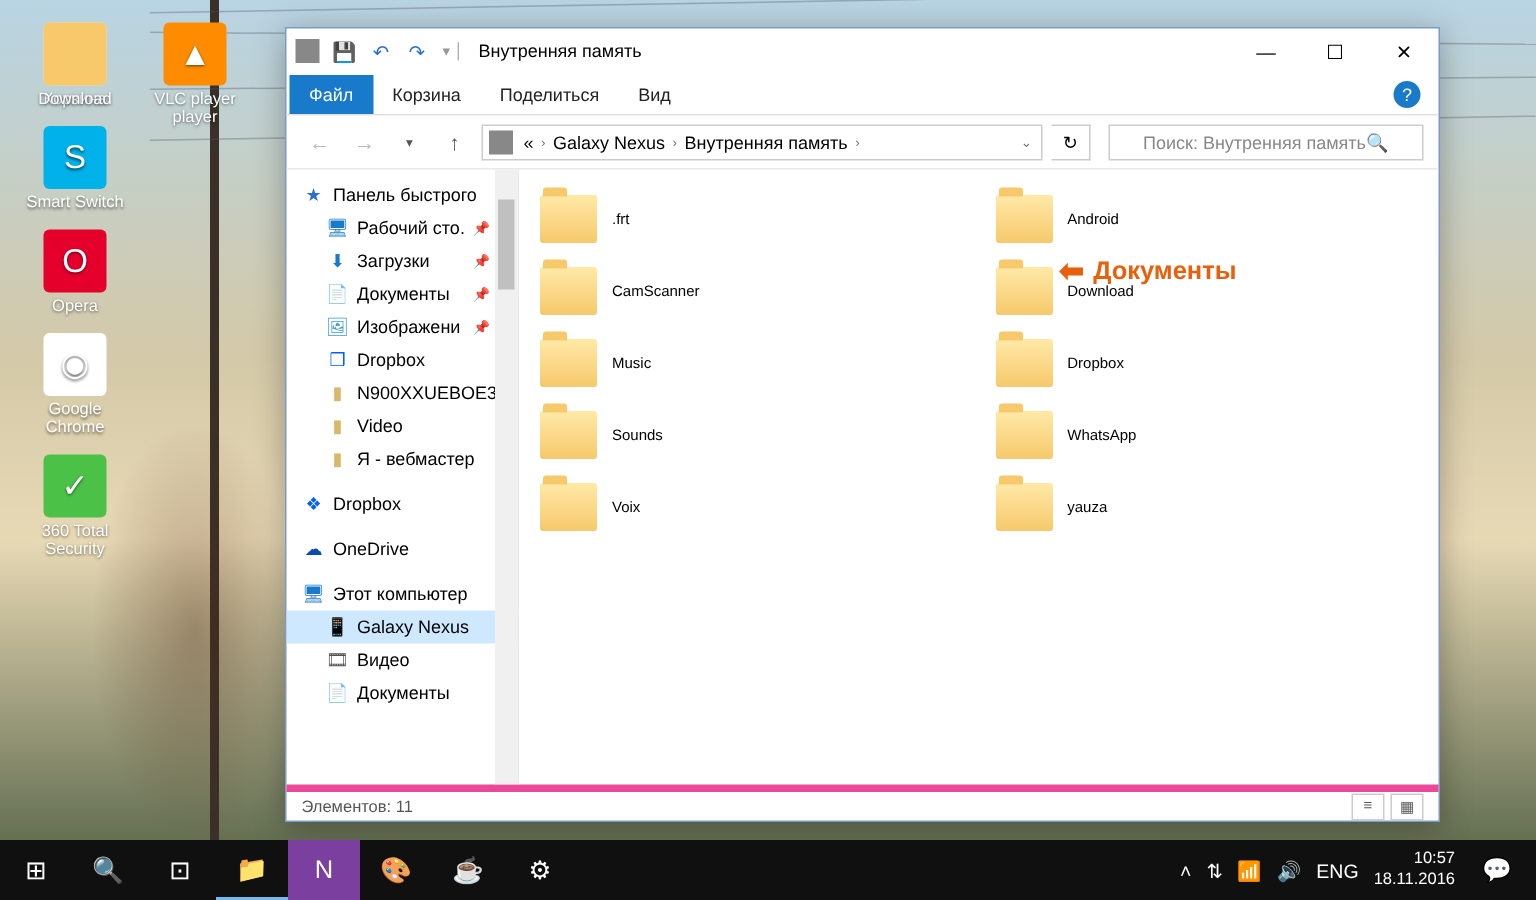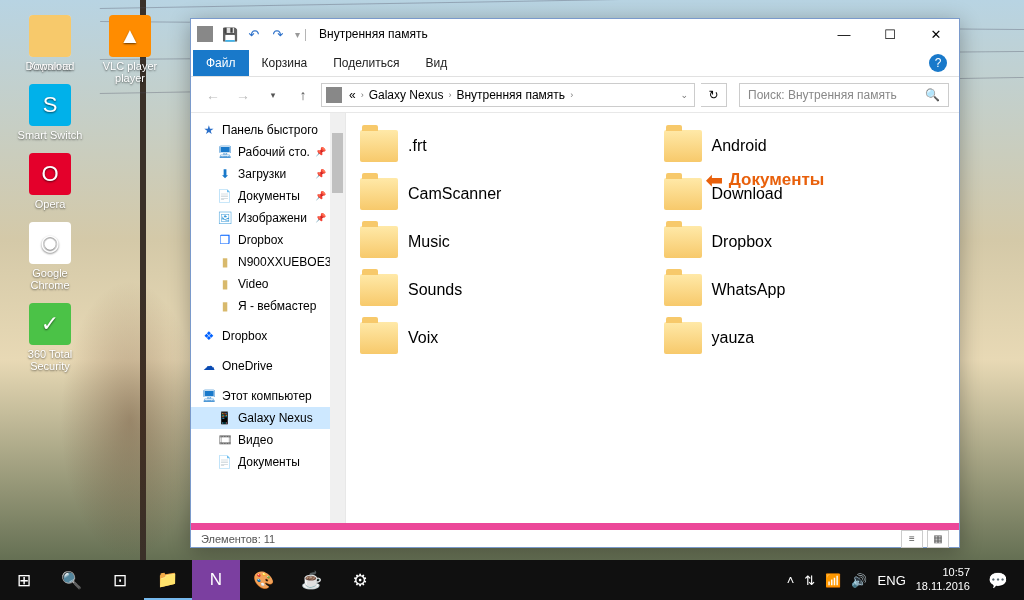--- a/index.html
+++ b/index.html
@@ -35,43 +35,43 @@
 .rtab.file { background:#1979ca; color:#fff;}
 .help-ico { margin-left:auto; margin-right:12px; width:18px; height:18px; border-radius:50%; background:#1979ca; color:#fff; display:flex; align-items:center; justify-content:center; font-size:12px; align-self:center; cursor:pointer;}
 
 .navbar { height:36px; display:flex; align-items:center; padding:0 10px; gap:6px; border-bottom:1px solid #e8e8e8;}
 .navbtn { width:24px; height:24px; display:flex; align-items:center; justify-content:center; color:#555; font-size:14px; cursor:pointer;}
 .navbtn.dis { color:#bbb; cursor:default;}
 .addrbar { flex:1; height:24px; border:1px solid #ccc; display:flex; align-items:center; font-size:12px; padding:0 4px;}
 .addrbar .seg { padding:0 3px; cursor:pointer;}
 .addrbar .chev { color:#777; font-size:9px; padding:0 2px;}
 .refbtn { width:26px; height:24px; border:1px solid #ccc; border-left:none; display:flex; align-items:center; justify-content:center; cursor:pointer; font-size:12px;}
-.searchbox { width:210px; height:24px; border:1px solid #ccc; display:flex; align-items:center; font-size:12px; color:#888; padding:0 8px; margin-left:6px;}
+.searchbox { width:210px; height:24px; border:1px solid #ccc; display:flex; align-items:center; font-size:12px; color:#888; padding:0 22px; margin-left:6px;}
 .searchbox .mg { margin-left:auto; color:#666; cursor:pointer;}
 
 .body { flex:1; display:flex; min-height:0;}
 .navpane { width:155px; border-right:1px solid #e8e8e8; overflow:hidden; position:relative; font-size:12px; padding-top:6px;}
 .np-item { display:flex; align-items:center; height:22px; padding-left:10px; gap:5px; cursor:pointer; white-space:nowrap;}
 .np-item.sel { background:#cde8ff;}
 .np-item.child { padding-left:26px;}
 .np-ico { width:16px; height:16px; flex-shrink:0; display:flex; align-items:center; justify-content:center; font-size:12px;}
 .np-scroll { position:absolute; right:0; top:0; bottom:0; width:15px; background:#f0f0f0;}
 .np-scroll .thumb { position:absolute; left:2px; right:2px; top:20px; height:60px; background:#c0c0c0;}
 .np-pin { color:#888; font-size:9px; margin-left:auto; margin-right:18px;}
 
 .content { flex:1; padding:12px 8px; overflow:auto; position:relative;}
 .folder-grid { display:grid; grid-template-columns: 1fr 1fr; gap:6px 10px;}
-.folder-item { display:flex; align-items:center; height:42px; gap:10px; padding:2px 6px; cursor:pointer; font-size:16px;}
+.folder-item { display:flex; align-items:center; height:42px; gap:10px; padding:2px 6px; cursor:pointer; font-size:10px;}
 .folder-ico { width:38px; height:32px; background:linear-gradient(#ffe9a8,#f7c96b); border-radius:2px; position:relative; flex-shrink:0;}
 .folder-ico::before { content:""; position:absolute; top:-5px; left:2px; width:16px; height:6px; background:#f7c96b; border-radius:2px 2px 0 0;}
 
 .annotation { position:absolute; color:#e8600b; font-weight:bold; font-size:17px; display:flex; align-items:center; gap:6px; pointer-events:none;}
 .ann-arrow { font-size:20px;}
 
-.statusbar { height:24px; border-top:7px solid #ec4899; display:flex; align-items:center; padding:0 10px; font-size:11px; color:#555;}
+.statusbar { height:24px; border-top:5px solid #ec4899; display:flex; align-items:center; padding:0 10px; font-size:11px; color:#555;}
 .view-toggles { margin-left:auto; display:flex; gap:4px;}
 .vt { width:22px; height:18px; border:1px solid #ccc; cursor:pointer; display:flex; align-items:center; justify-content:center; font-size:10px;}
 
 
 .taskbar { position:absolute; left:0; right:0; bottom:0; height:40px; background:#101010; display:flex; align-items:center; color:#fff;}
 .tb-item { width:48px; height:40px; display:flex; align-items:center; justify-content:center; cursor:pointer; font-size:17px;}
 .tb-item.active { border-bottom:2px solid #76b9ed;}
 .tray { margin-left:auto; display:flex; align-items:center; gap:10px; padding-right:8px; font-size:11px;}
 .tray-ico { cursor:pointer; font-size:13px;}
 .clock { text-align:right; line-height:1.25; cursor:pointer;}

